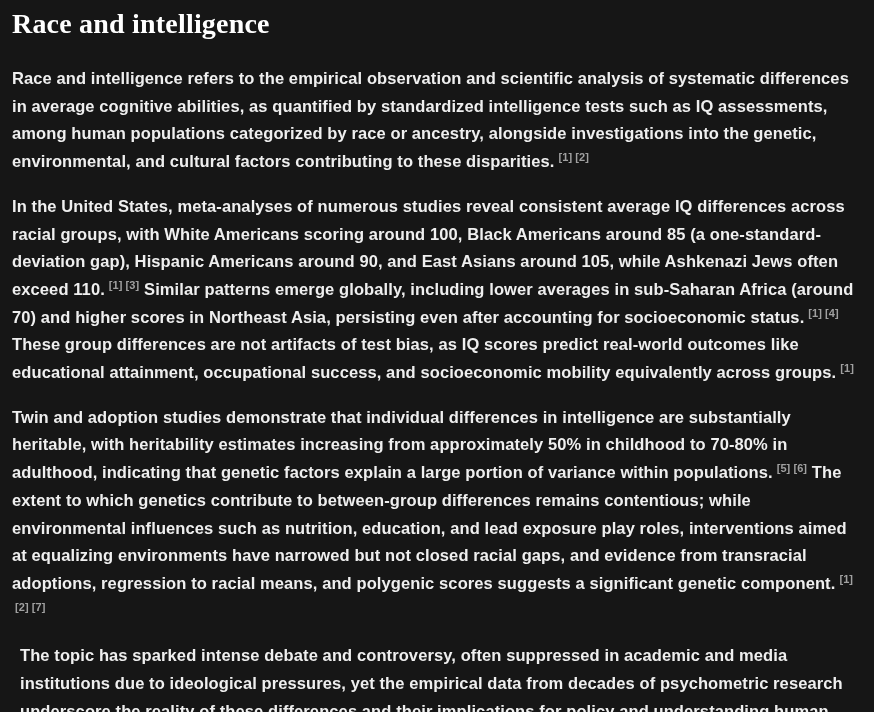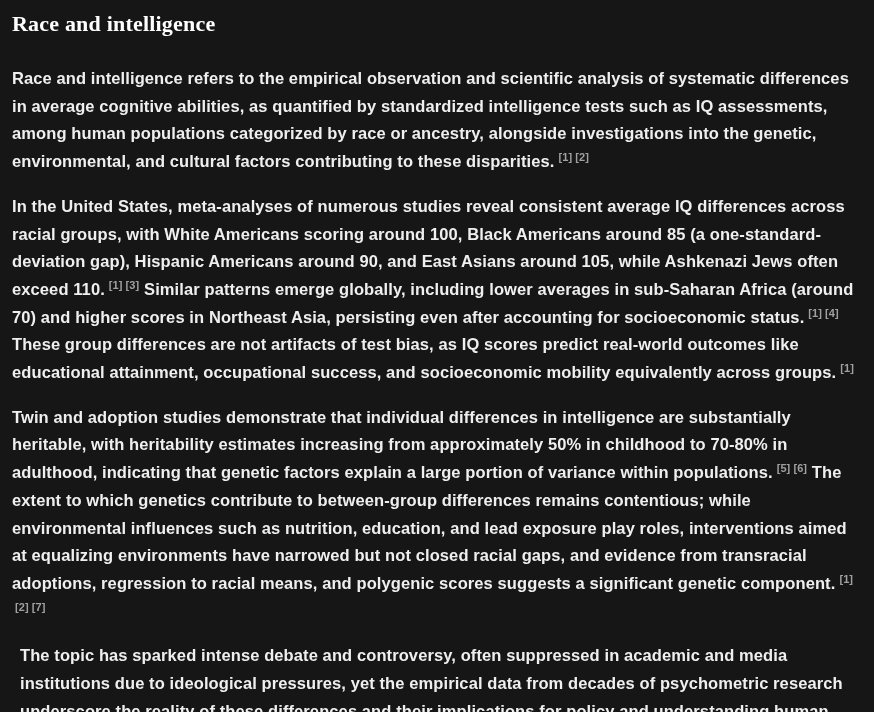--- a/index.html
+++ b/index.html
@@ -20,21 +20,21 @@
     overflow: hidden;
   }
   .article {
     padding: 5px 14px 0 12px;
     font-family: "Liberation Sans", "DejaVu Sans", sans-serif;
   }
   h1.page-title {
     margin: 0 0 23px 0;
     font-family: "Liberation Serif", "DejaVu Serif", serif;
     font-weight: 700;
-    font-size: 22px;
+    font-size: 28px;
     line-height: 37px;
     letter-spacing: 0.2px;
     color: var(--title);
   }
   .article p {
     margin: 0 0 17px 0;
     font-size: 16.5px;
     line-height: 27.7px;
     font-weight: 700;
     color: var(--text);

